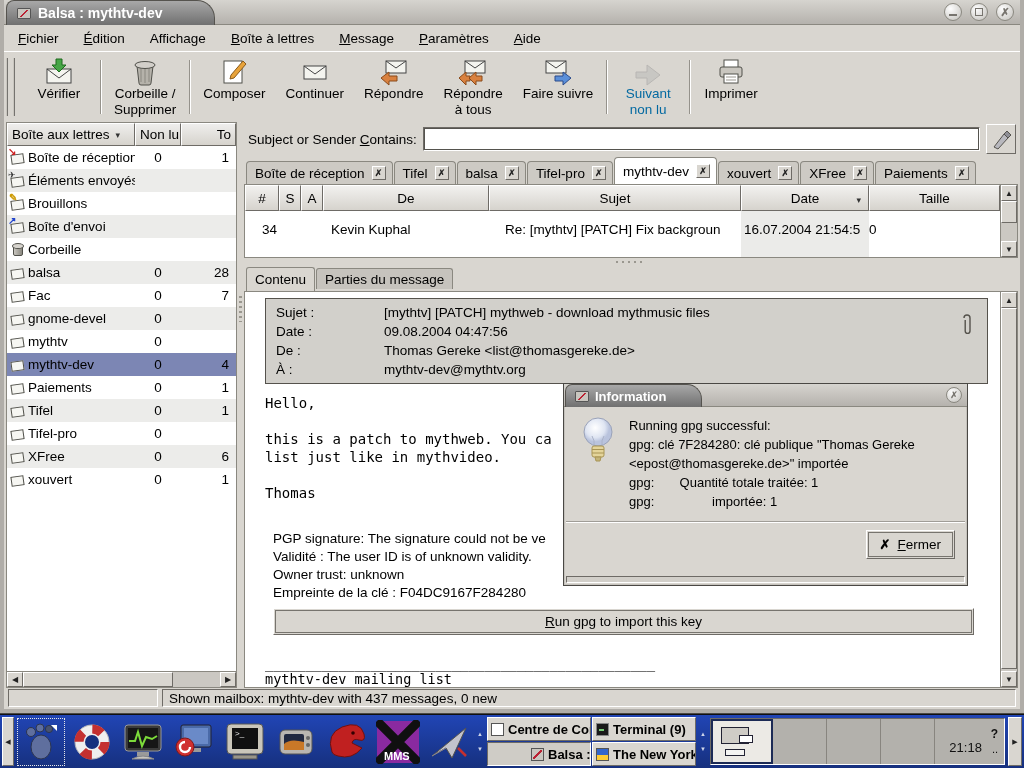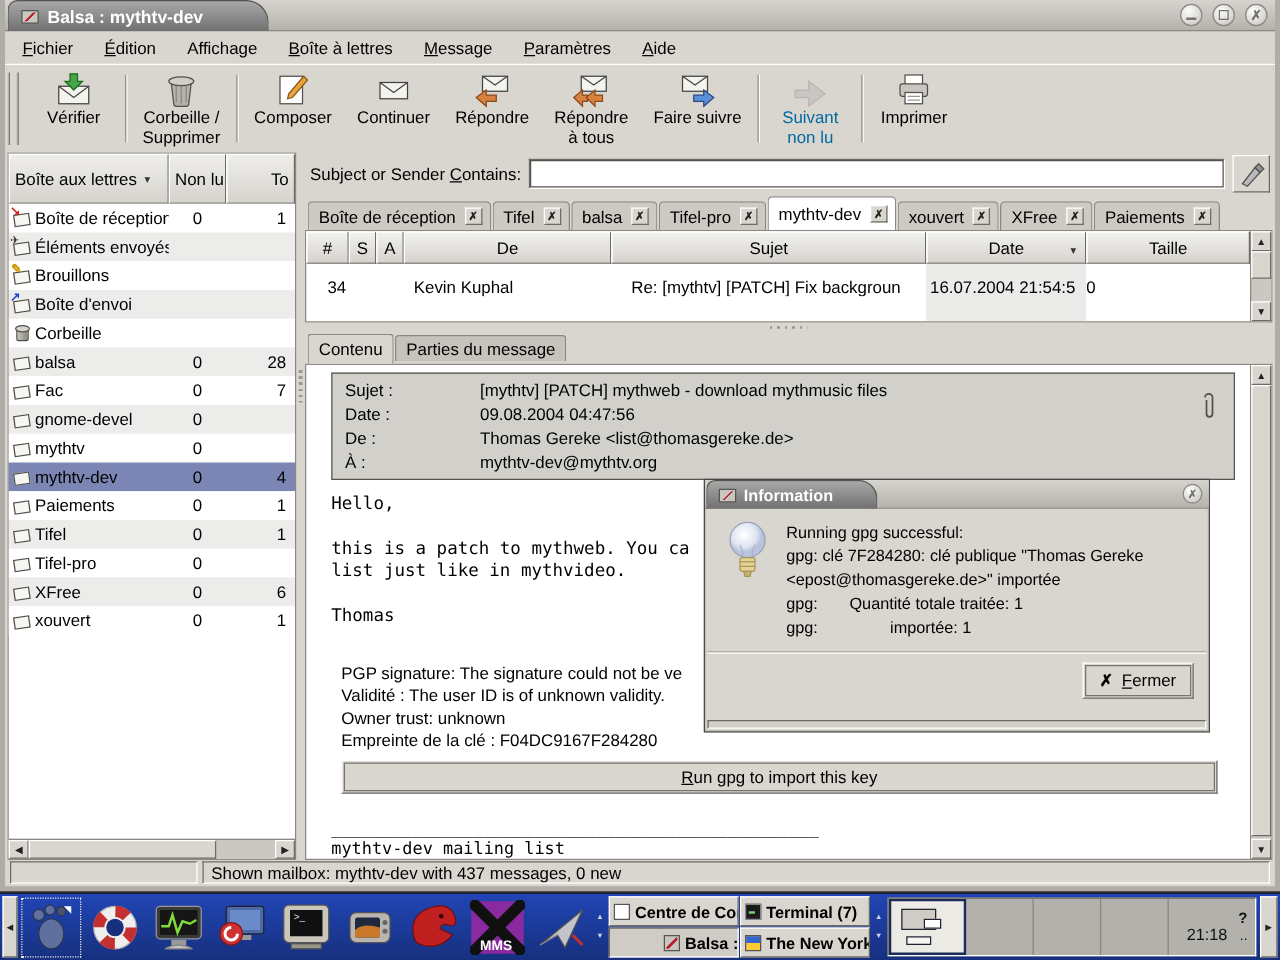--- a/index.html
+++ b/index.html
@@ -42,21 +42,21 @@
   .tb-item .ticon{width:30px;height:28px;}
   .tb-item .tlabel span{display:block;text-align:center;}
   .tb-item.disabled{color:#0369a1;}
   .tb-item.disabled .ticon{opacity:.45;filter:grayscale(1);}
   .tb-sep{width:1px;background:#95928b;box-shadow:1px 0 0 #fff;height:54px;margin:5px 3px 0 3px;}
 
   .main{position:absolute;left:2px;right:2px;top:122px;bottom:21px;display:flex;}
 
   
   .sidebar{width:231px;background:#fff;border:1px solid var(--frame);display:flex;flex-direction:column;position:relative;}
-  .side-header{display:flex;height:40px;flex:none;}
+  .side-header{display:flex;height:23px;flex:none;}
   .hcell{background:linear-gradient(#efeeec,#d6d3cd);font-size:13.5px;display:flex;align-items:center;
          padding:0 4px;border:1px solid;border-color:var(--bd-l) var(--bd-d) var(--bd-d) var(--bd-l);overflow:hidden;white-space:nowrap;}
   .hc-name{width:128px;}.hc-unread{width:46px;}.hc-total{width:55px;justify-content:flex-end;}
   .sort-caret{margin-left:6px;font-size:9px;color:#333;}
   .mrow{display:flex;align-items:center;height:23px;flex:none;font-size:13.5px;white-space:nowrap;background:#fff;cursor:default;}
   .mrow.alt{background:#ececea;}
   .mrow.sel{background:var(--sel);}
   .mbicon{position:relative;width:15px;height:13px;margin:0 3px 0 3px;flex:none;}
   .mbicon::before{content:"";position:absolute;left:1px;top:3px;width:11px;height:8px;background:#f6f6f2;
                   border:1px solid #50504a;transform:rotate(-8deg);}
@@ -769,21 +769,21 @@
       <span>▼</span>
     </div>
 
   <div class="taskgrid">
     <div class="task">
         <span class="ticon13 ti-doc"></span>
         <span>Centre de Con</span>
       </div>
     <div class="task">
         <span class="ticon13 ti-term"></span>
-        <span>Terminal (7)</span>
+        <span>Terminal (9)</span>
       </div>
     <div class="task active">
         <span class="ticon13 ti-balsa"></span>
         <span>Balsa : mytht</span>
       </div>
     <div class="task">
         <span class="ticon13 ti-news"></span>
         <span>The New York</span>
       </div>
   </div>

